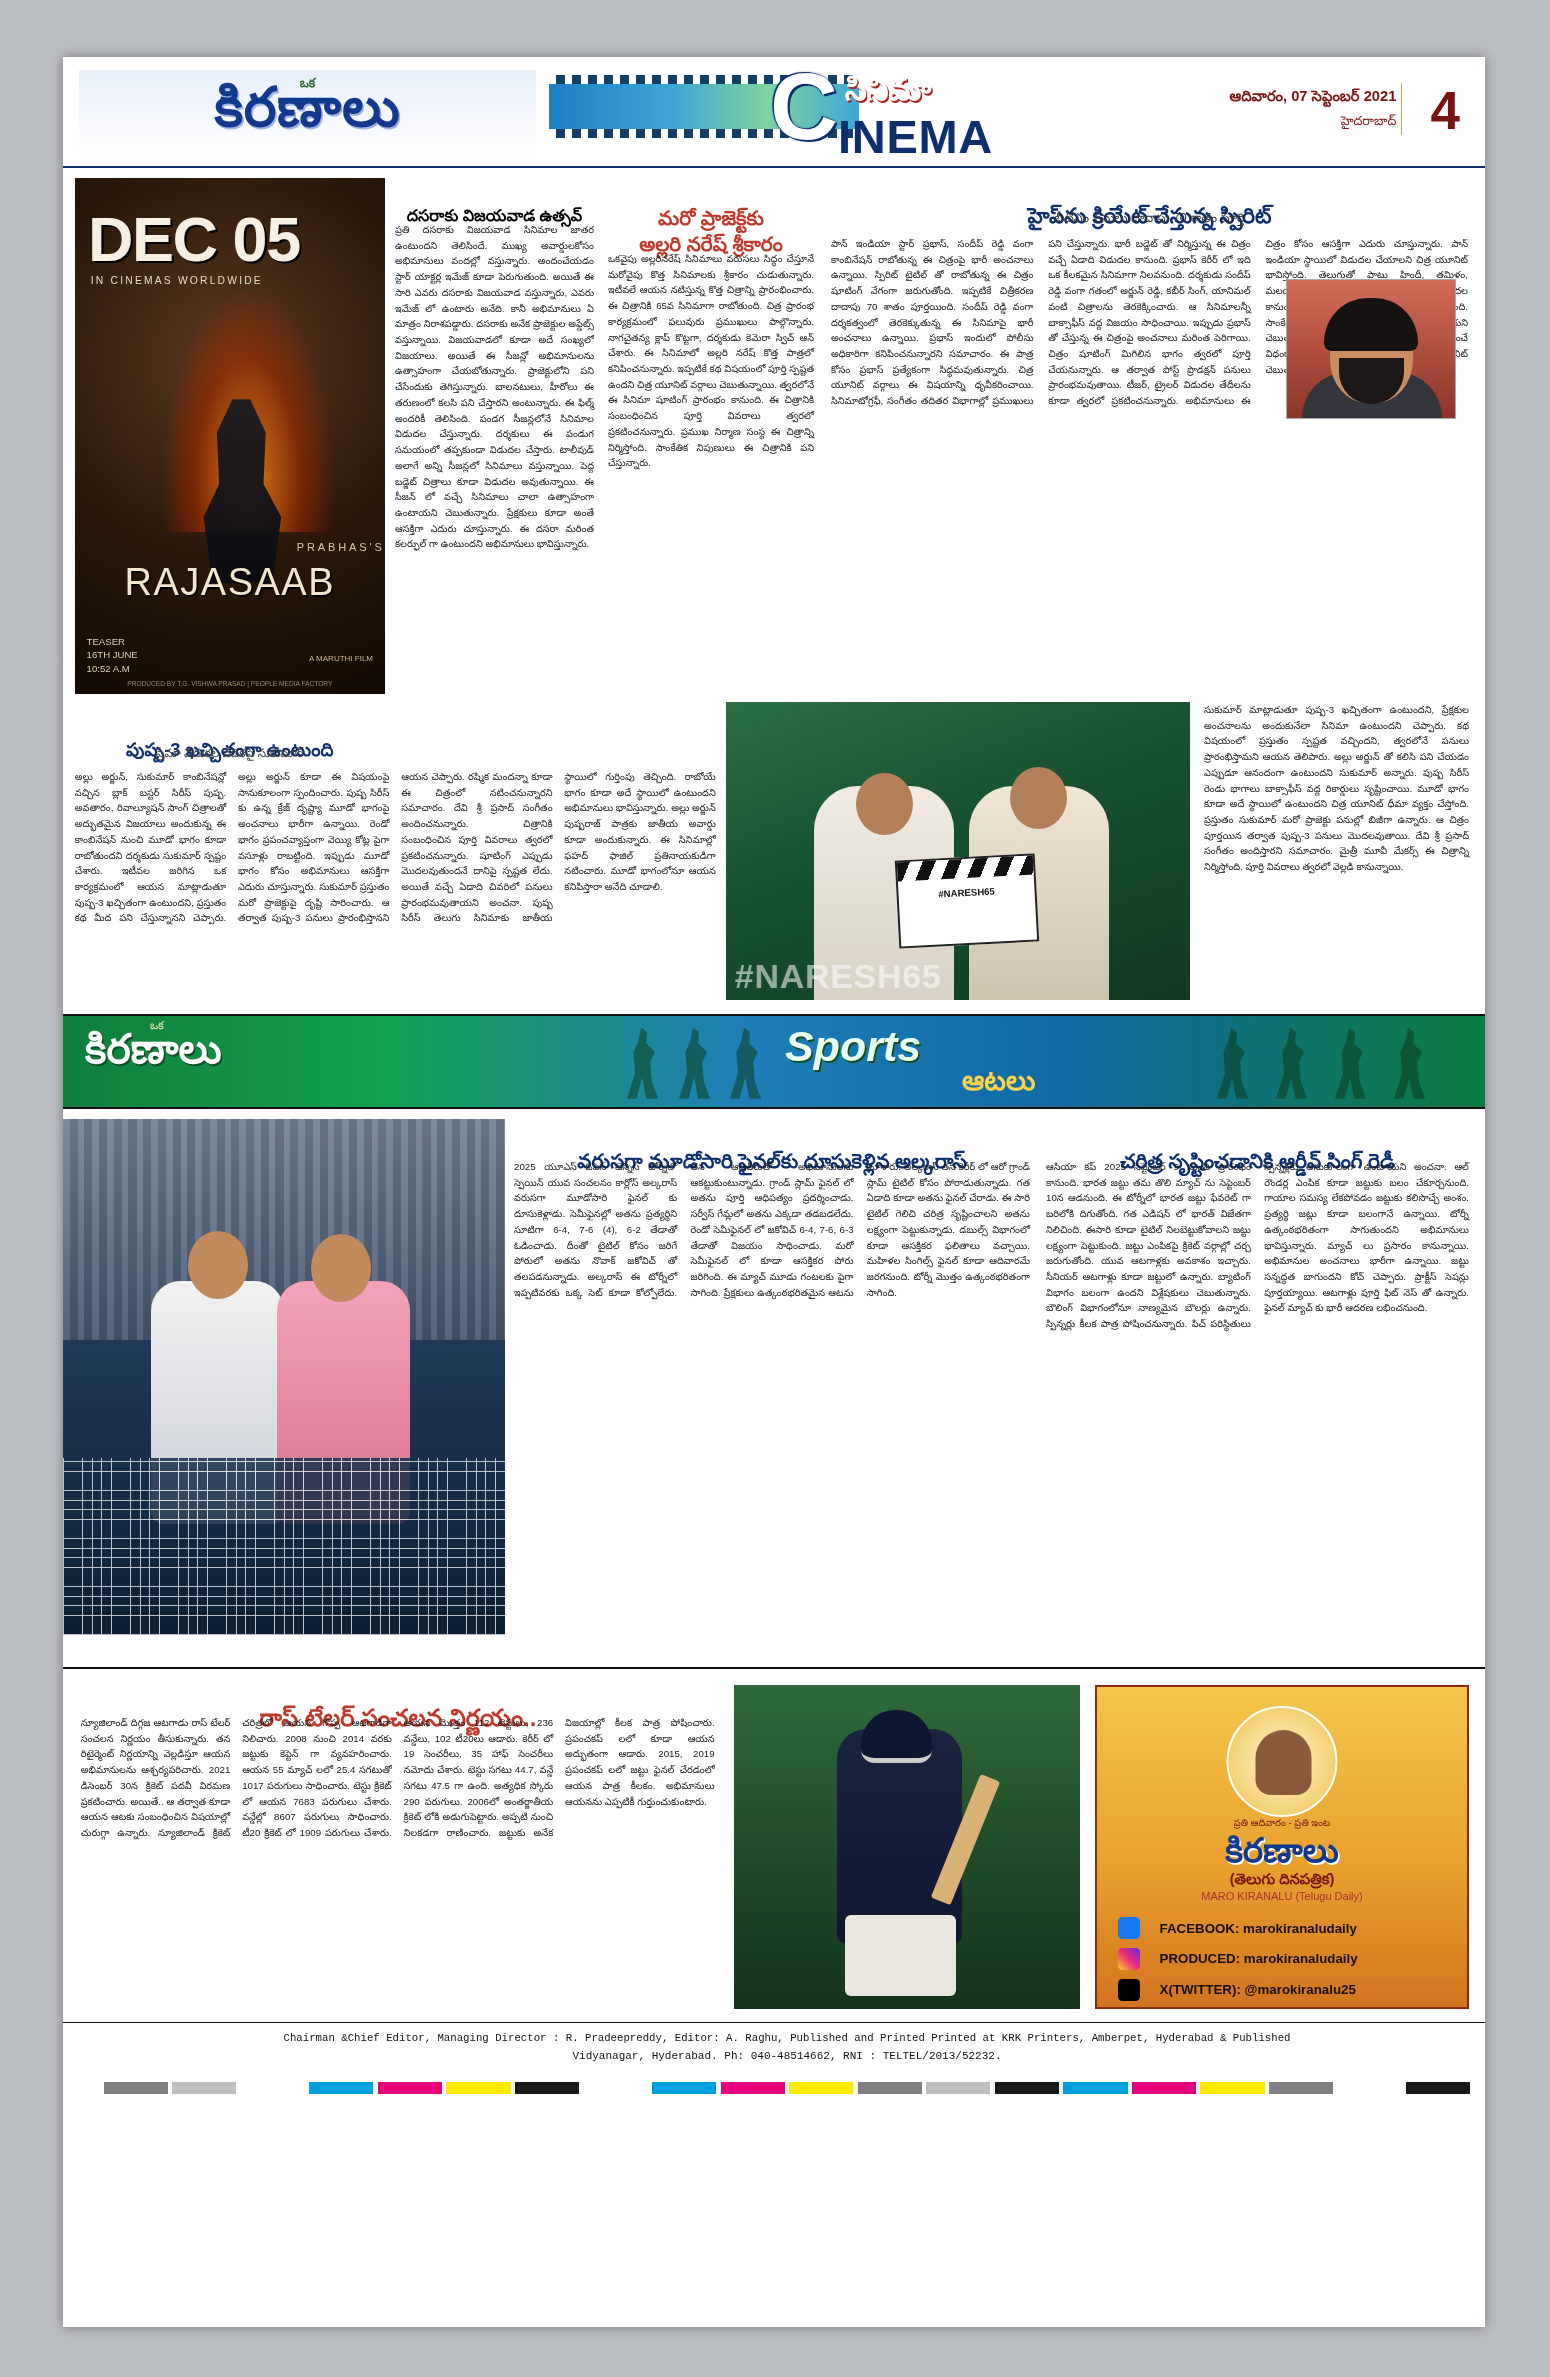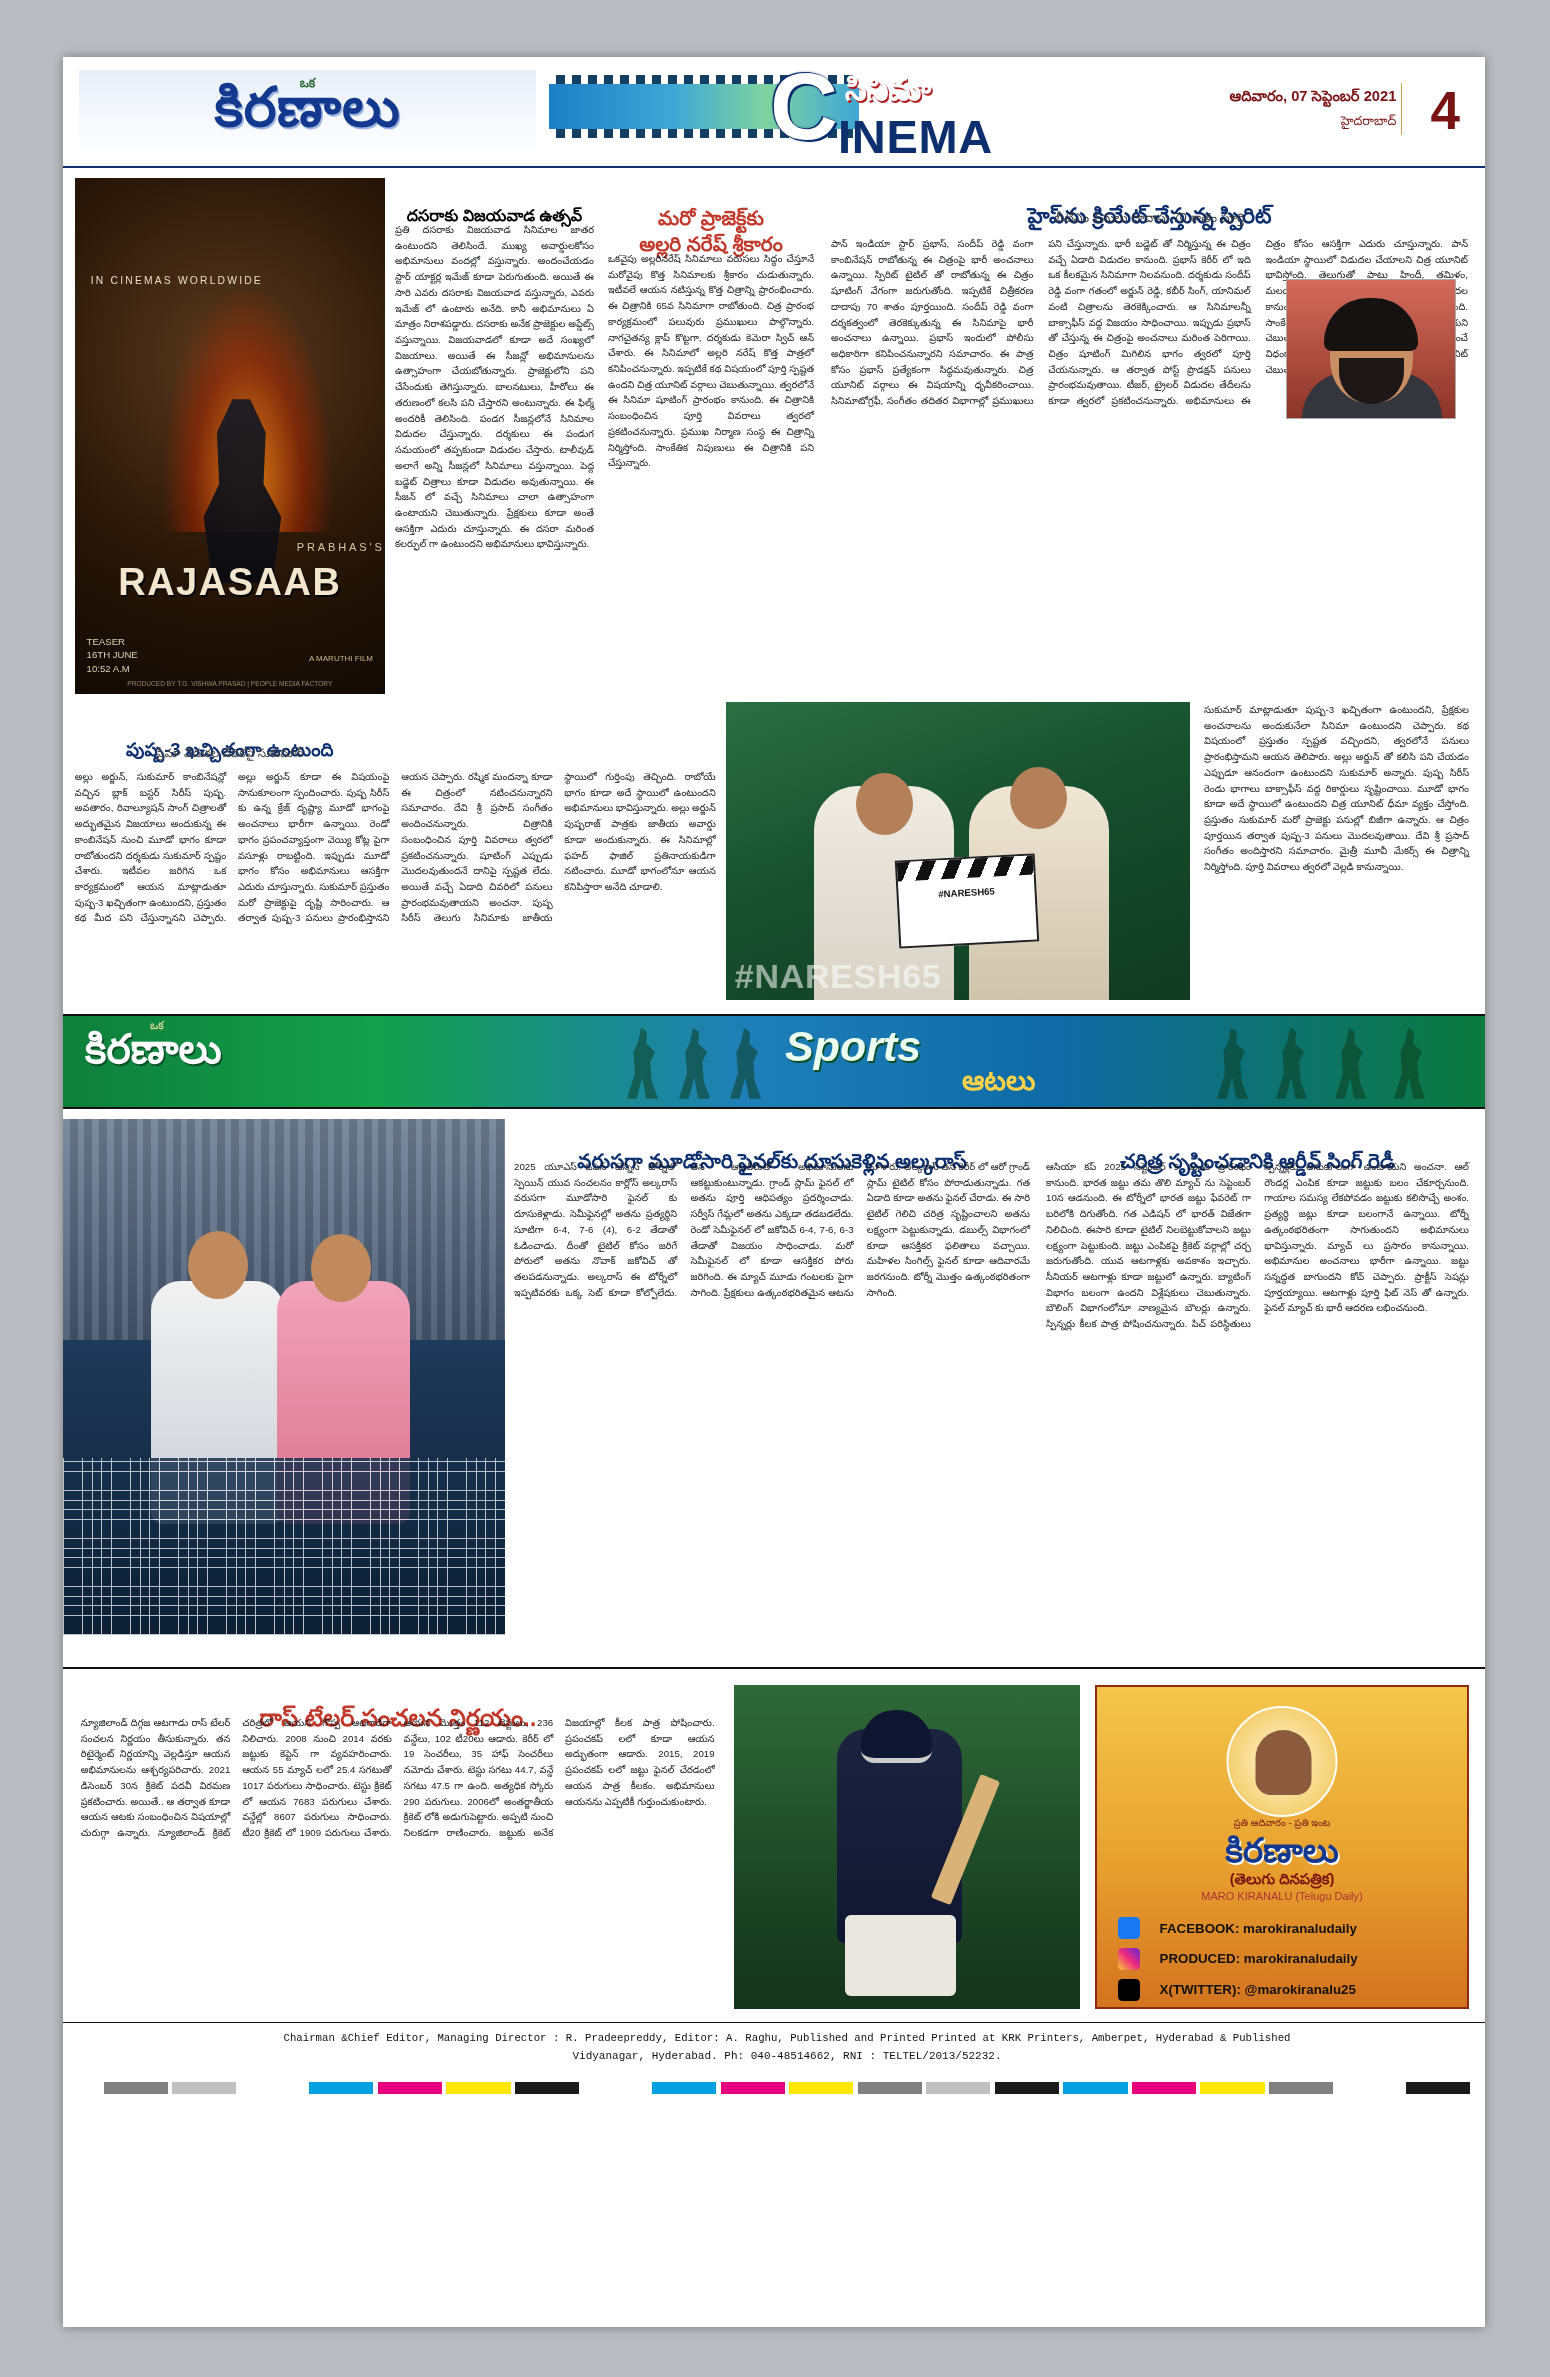--- a/index.html
+++ b/index.html
@@ -125,21 +125,21 @@
     filter: blur(0.7px);
   }
   .poster .man {
     position:absolute; left: 111px; top: 221px; width: 111px; height: 184px;
     background: linear-gradient(#1b1b22,#0b0b10);
     clip-path: polygon(42% 0,58% 0,72% 18%,70% 46%,86% 64%,78% 100%,24% 100%,16% 64%,30% 46%,28% 18%);
     opacity:.95;
   }
   .poster .title {
     position:absolute; left: 0; right:0; top: 383px; text-align:center;
-    font-size: 38px; font-weight:bold; color:#f3e6cf; letter-spacing:1.5px;
+    font-size: 38px; font-weight:normal; color:#f3e6cf; letter-spacing:1.5px;
     text-shadow: 1.5px 1.5px 0 #000;
   }
   .poster .prabhas {
     position:absolute; left:0; right:0; top: 363px; text-align:right;
     font-size:11px; color:#d9c9a6; letter-spacing:2.9px;
   }
   .poster .teaser {
     position:absolute; left: 11.8px; bottom: 19px; font-size: 9.6px; color:#ddd0b4; line-height:1.4;
   }
   .poster .maruthi {
@@ -344,20 +344,21 @@
       <div class="mh-city tel">హైదరాబాద్</div>
       <div class="mh-dateline"></div>
       <div class="mh-pageno">4</div>
     </div>
   </div>
 
   <div class="cinema-sec">
 
     <div class="poster">
       <div class="flames"></div>
+      <div class="dec">DEC 05</div>
       <div class="sub-dec">IN CINEMAS WORLDWIDE</div>
       <div class="man"></div>
       <div class="prabhas">PRABHAS'S</div>
       <div class="title">RAJASAAB</div>
       <div class="teaser">
         <div>TEASER</div>
         <div>16TH JUNE</div>
         <div>10:52 A.M</div>
       </div>
       <div class="maruthi">A MARUTHI FILM</div>

